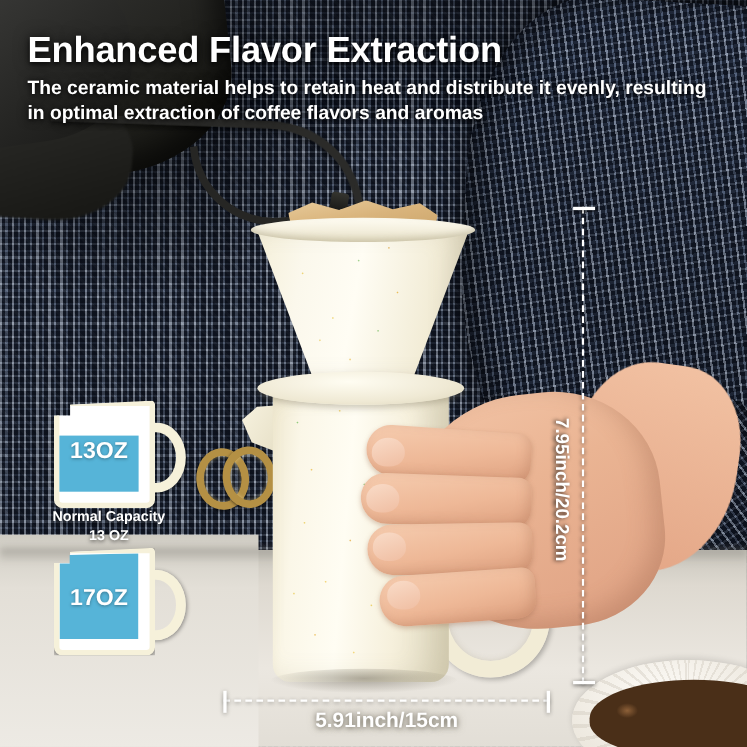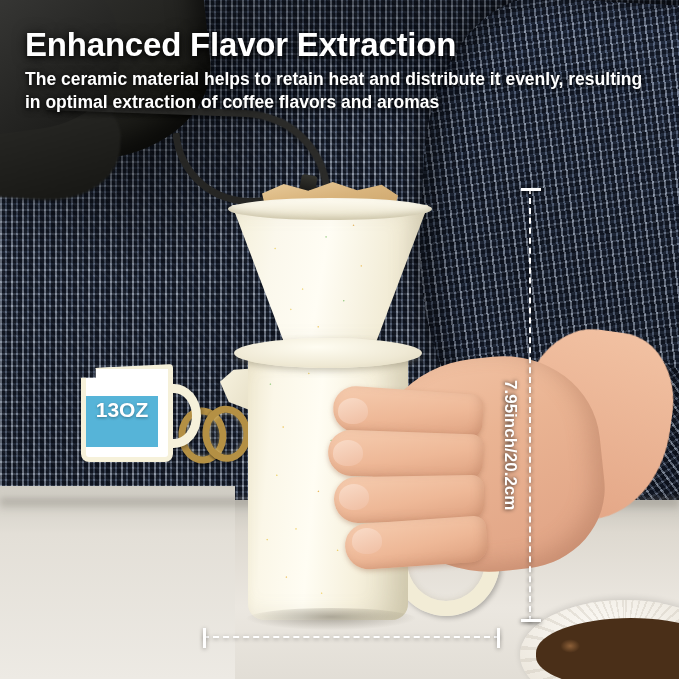--- a/index.html
+++ b/index.html
@@ -292,21 +292,21 @@
     color:#ffffff;font-size:33px;font-weight:bold;letter-spacing:-.2px;
     text-shadow:0 2px 5px rgba(0,0,0,.85), 0 0 14px rgba(0,0,0,.6);
   }
   .subtitle{
     left:25px;top:68px;width:636px;
     color:#ffffff;font-size:17.5px;font-weight:bold;line-height:1.33;
     text-shadow:0 1px 4px rgba(0,0,0,.9), 0 0 10px rgba(0,0,0,.55);
   }
 
   
-  .badge{position:absolute;width:170px;padding-left:32px;}
+  .badge{position:absolute;width:170px;}
   .badge-b1{left:14px;top:360px;}
   .badge-b2{left:14px;top:494px;}
   .icon-wrap{position:relative;width:112px;height:98px;margin:0 auto;}
   .pitcher{
     position:absolute;left:6px;top:4px;width:82px;height:88px;
     background:#ffffff;
     border:5px solid #f6f1da;
     border-radius:4px 4px 8px 8px;
     clip-path:polygon(0% 14%, 16% 14%, 16% 4%, 100% 0%, 100% 100%, 0% 100%);
     box-shadow:0 2px 6px rgba(0,0,0,.45);
@@ -428,34 +428,43 @@
   <div class="layer subtitle">The ceramic material helps to retain heat and distribute it evenly, resulting in optimal extraction of coffee flavors and aromas</div>
 
   <div class="badge badge-b1">
     <div class="icon-wrap">
       <div class="handle-ico"></div>
       <div class="pitcher"></div>
       <div class="pitcher-fill fill-13"></div>
       <div class="oz">13OZ</div>
     </div>
     <div class="cap-txt">
+      <div>Normal Capacity</div>
+      <div>13 OZ</div>
     </div>
   </div>
 
   <div class="badge badge-b2">
+    <div class="icon-wrap">
+      <div class="handle-ico"></div>
+      <div class="pitcher"></div>
+      <div class="pitcher-fill"></div>
+      <div class="oz">17OZ</div>
+    </div>
     <div class="cap-txt cap-dark">
     </div>
   </div>
 
   <div class="dim-v">
     <div class="line"></div>
     <div class="cap-v top"></div>
     <div class="cap-v bot"></div>
   </div>
   <div class="dim-v-label">7.95inch/20.2cm</div>
 
   <div class="dim-h">
     <div class="line"></div>
     <div class="cap-h l"></div>
     <div class="cap-h r"></div>
   </div>
+  <div class="dim-h-label">5.91inch/15cm</div>
 
 </div>
 
 </body></html>

